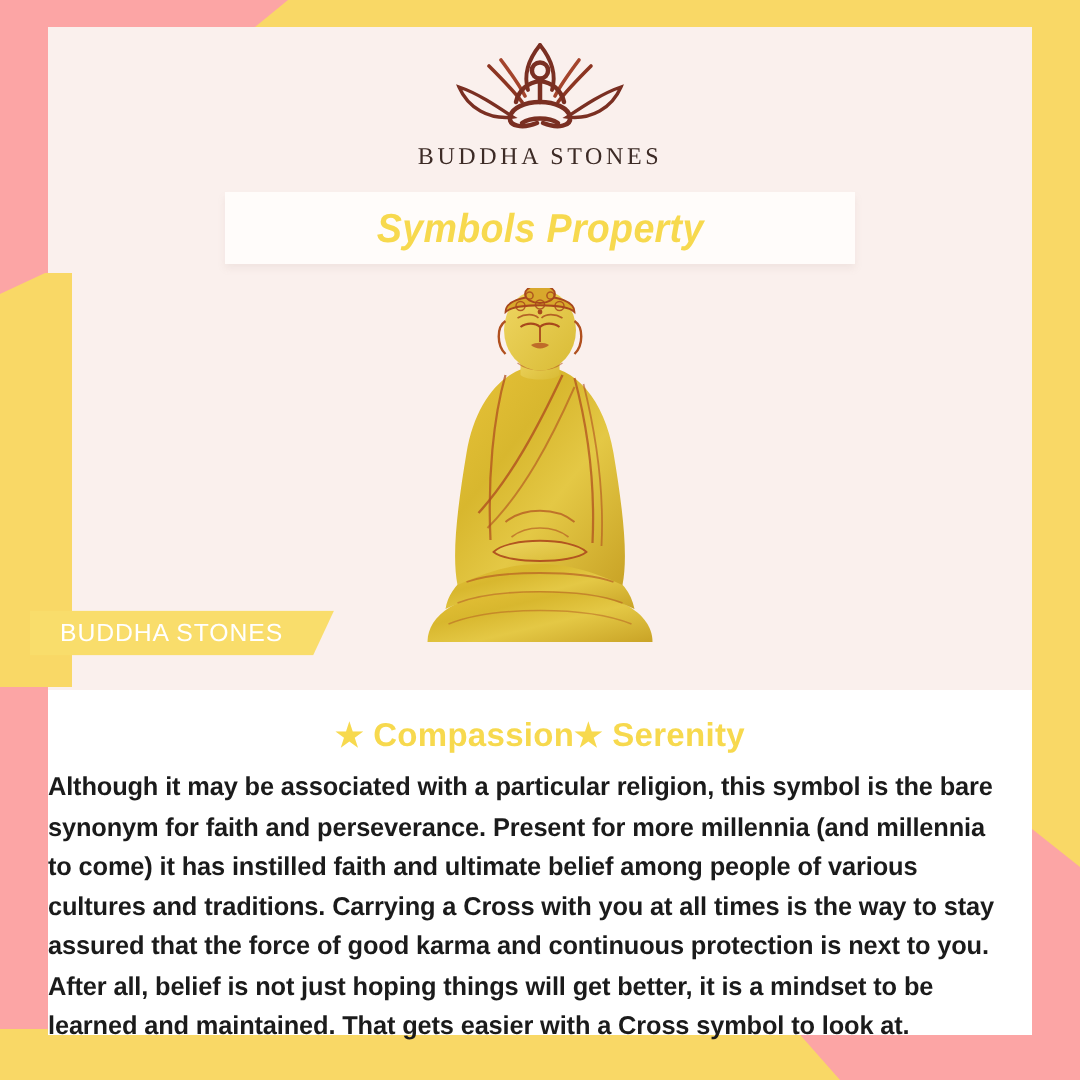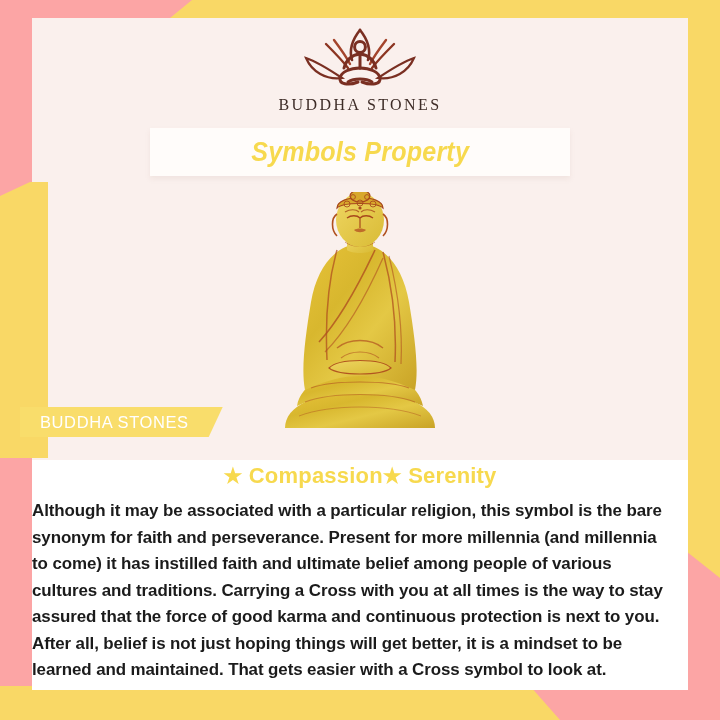--- a/index.html
+++ b/index.html
@@ -136,21 +136,21 @@
 
   
   .content {
     position: absolute;
     left: 32px; top: 460px;
     width: 656px; height: 230px;
     background: #ffffff;
   }
   .subtitle {
     margin: 0;
-    padding-top: 3px;
+    padding-top: 17px;
     text-align: center;
     font-family: "Liberation Sans Narrow", "Liberation Sans", sans-serif;
     font-size: 22px;
     font-weight: bold;
     color: #f7d94e;
     letter-spacing: 0.2px;
   }
   .subtitle .star { font-size: 21px; }
   .body-text {
     margin: 0;

